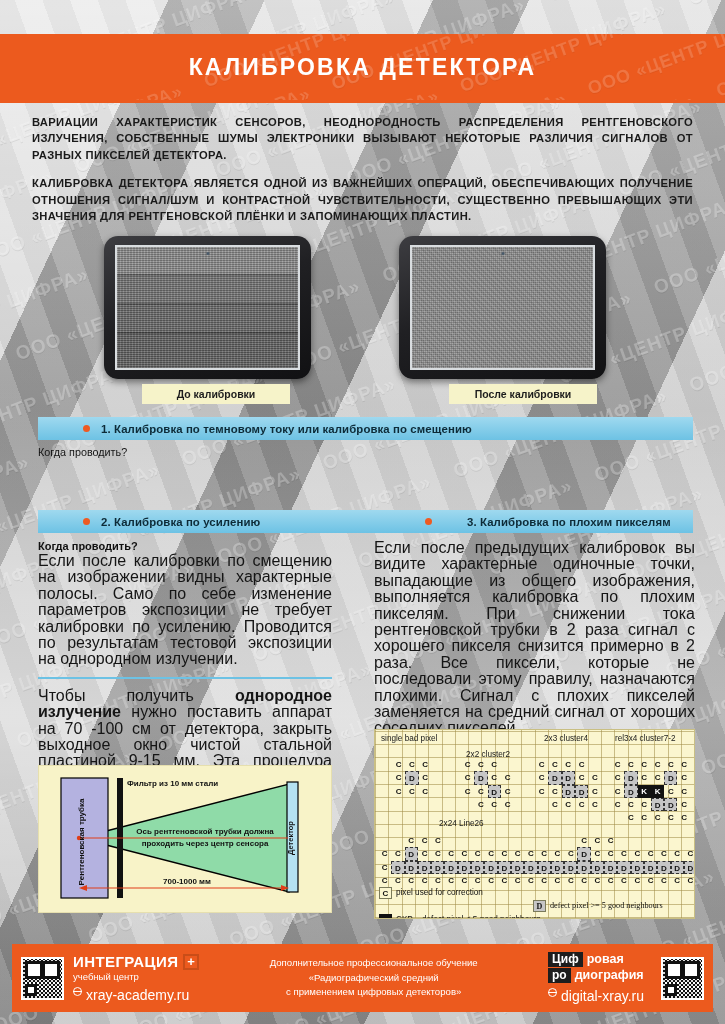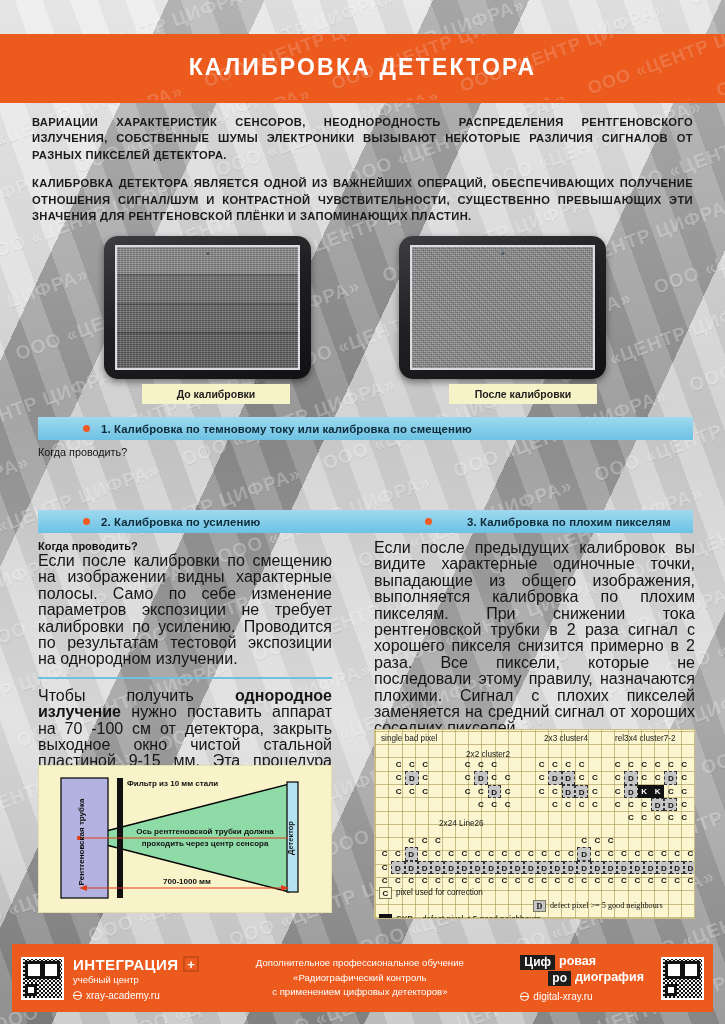--- a/index.html
+++ b/index.html
@@ -230,21 +230,21 @@
     display:flex; align-items:center; gap:5px;
     color:#fff; font-weight:700; font-size:15px; letter-spacing:.4px;
   }
   .plus-box {
     width:16px;height:16px; border:2px solid #c94d18; color:#fff;
     display:flex;align-items:center;justify-content:center;
     font-size:13px; font-weight:700; line-height:1;
     background:#ec5a1e;
   }
   .brand-2 { color:#fff; font-size:9.5px; margin-top:1px; }
-  .brand-url { color:#fff; font-size:10px; margin-top:5px; display:flex; align-items:center; gap:4px;}
+  .brand-url { color:#fff; font-size:14px; margin-top:5px; display:flex; align-items:flex-start; gap:4px;}
   .globe {
     width:9px;height:9px;border-radius:50%;border:1.3px solid #fff; position:relative; display:inline-block;
   }
   .globe::before{content:"";position:absolute;left:-1px;top:3px;width:9px;height:0;border-top:1.3px solid #fff;}
   .footer-center {
     flex: 1; text-align:center; color:#fff; font-size:9.6px; line-height:14.5px;
   }
   .dr-logo { display:flex; align-items:center; }
   .dr-sq {
     background:#1d1d1d; color:#fff; font-weight:700; font-size:12px;
@@ -610,29 +610,29 @@
         <span class="plus-box">+</span>
       </div>
       <div class="brand-2">учебный центр</div>
       <div class="brand-url">
         <span class="globe"></span>
         <span>xray-academy.ru</span>
       </div>
     </div>
     <div class="footer-center">
       <div>Дополнительное профессиональное обучение</div>
-      <div>«Радиографический контроль</div>
+      <div>«Радиографический средний</div>
       <div>с применением цифровых детекторов»</div>
     </div>
     <div class="brand-block" style="margin-right:8px;">
       <div class="dr-logo">
         <span class="dr-sq">Циф</span>
         <span class="dr-txt">ровая</span>
       </div>
-      <div class="dr-logo" style="margin-top:1px;margin-left:28px;">
+      <div class="dr-logo" style="margin-top:1px;">
         <span class="dr-sq">ро</span>
         <span class="dr-txt">диография</span>
       </div>
       <div class="brand-url">
         <span class="globe"></span>
         <span>digital-xray.ru</span>
       </div>
     </div>
     <div class="qr">
         <span class="qr3"></span>

